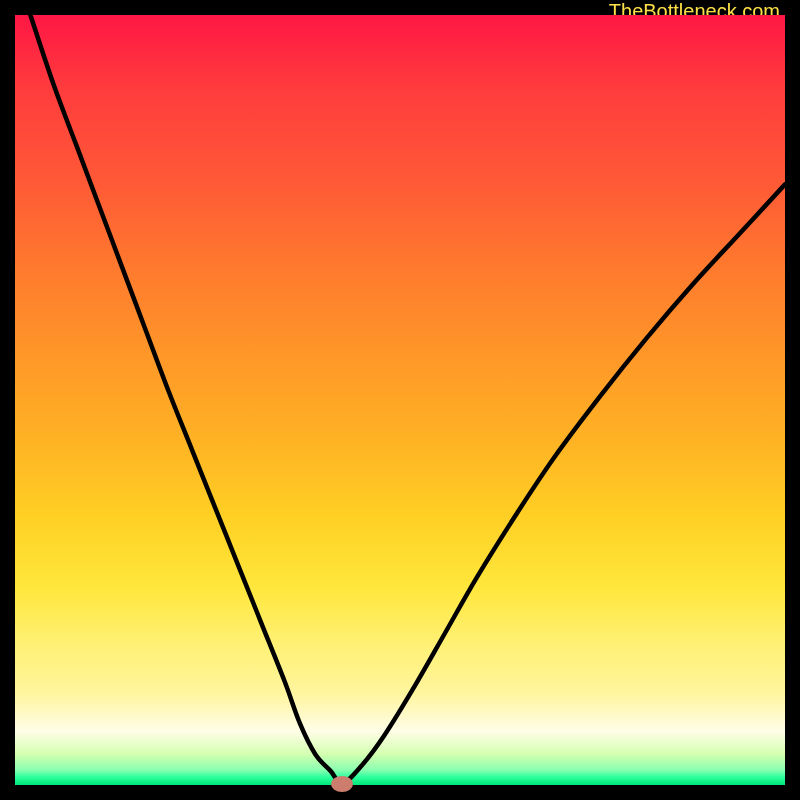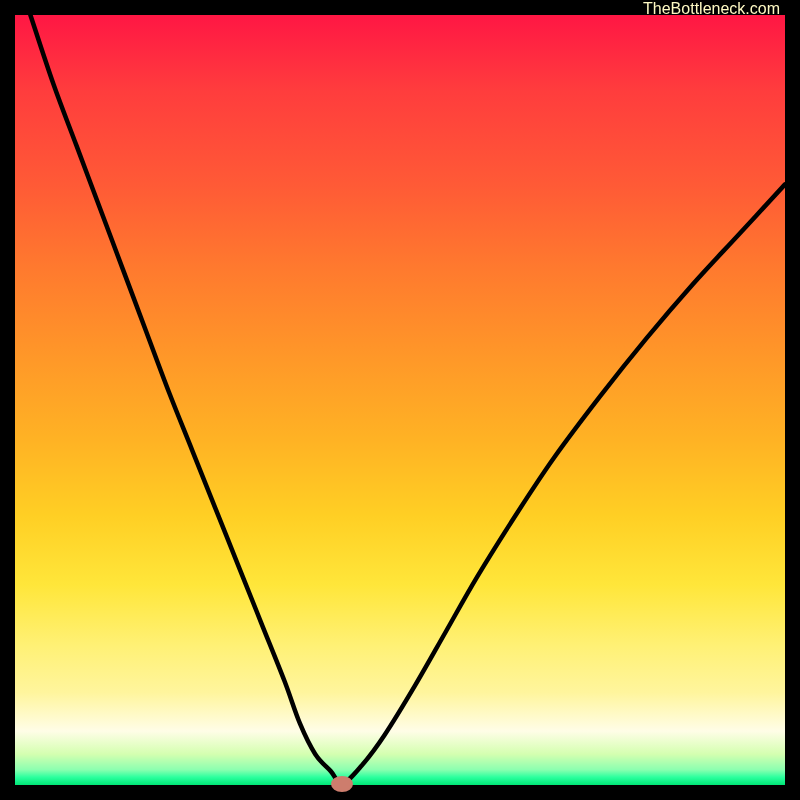--- a/index.html
+++ b/index.html
@@ -39,22 +39,22 @@
       #d4ffb0 96%,
       #8cffb0 98%,
       #2bff9e 99%,
       #00e676 100%
     );
   }
   .watermark {
     position: absolute;
     top: 0;
     right: 20px;
-    color: #fef9c3;
-    font-size: 16px;
+    color: #fde047;
+    font-size: 20px;
     font-weight: 400;
     user-select: none;
   }
   svg.curve {
     position: absolute;
     left: 0;
     top: 0;
     width: 770px;
     height: 770px;
     overflow: visible;

